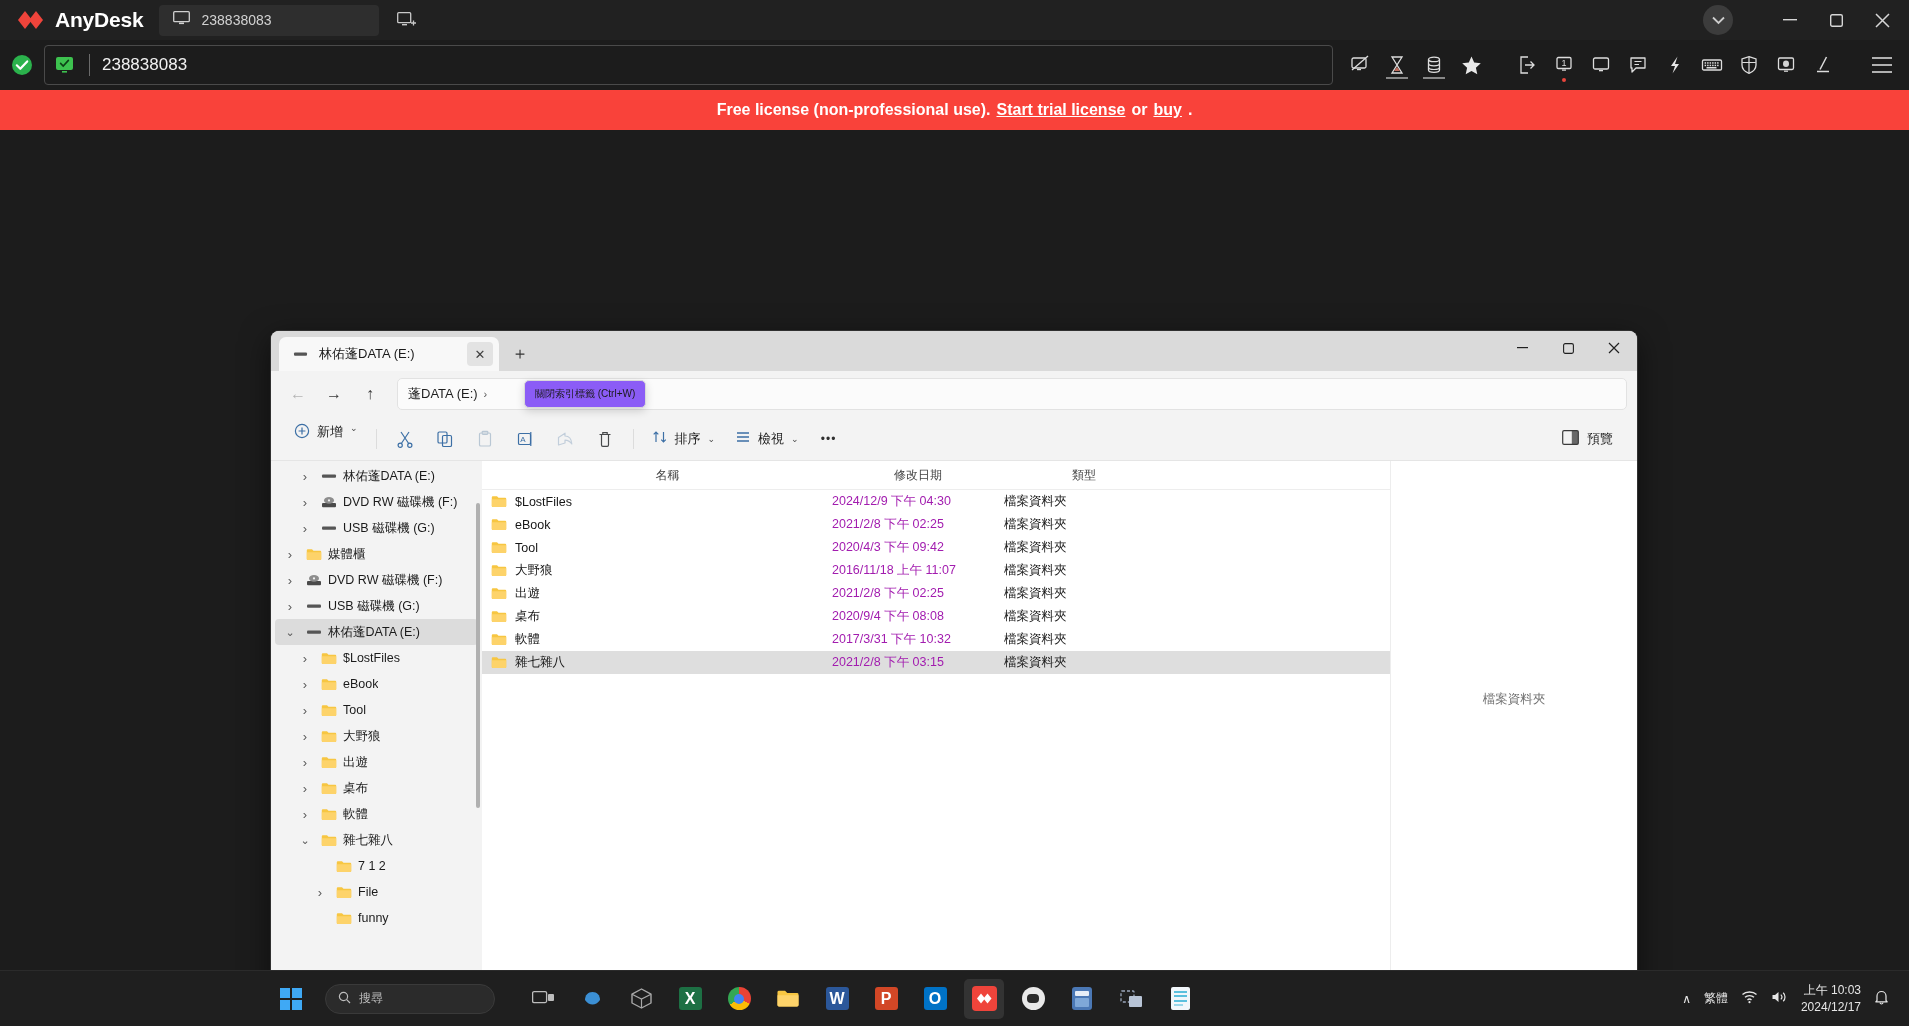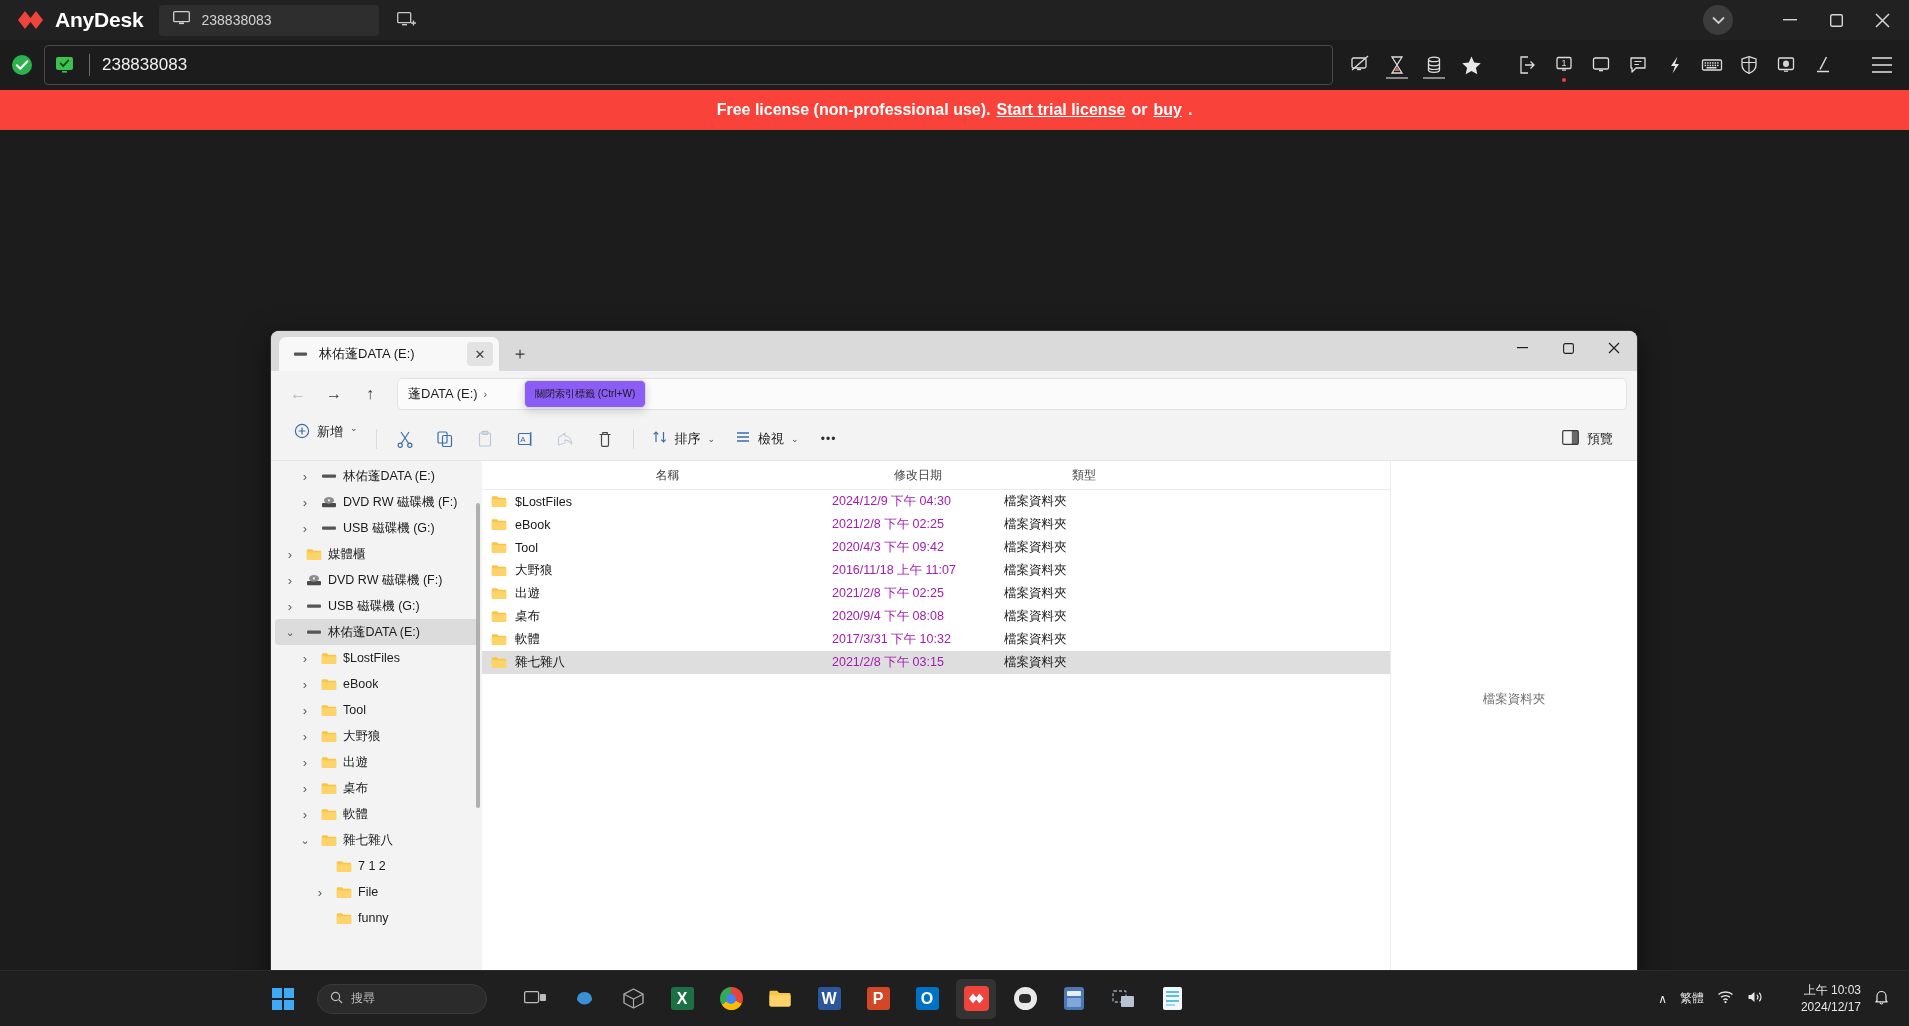--- a/index.html
+++ b/index.html
@@ -254,21 +254,21 @@
   .tb-app {
     width: 40px; height: 40px; border-radius: 5px; display: flex;
     align-items: center; justify-content: center; position: relative;
   }
   .tb-app.active { background: #333; }
   .tb-app .glyph { font-size: 16px; font-weight: bold; color: #fff; }
   .tb-right {
     margin-left: auto; display: flex; align-items: center; gap: 13px;
     padding-right: 20px; color: #e6e6e6; font-size: 12px;
   }
-  .tb-clock { text-align: right; line-height: 1.35; font-size: 12px; margin-left: 24px; }
+  .tb-clock { text-align: right; line-height: 1.35; font-size: 12px; }
 </style>
 </head>
 <body>
 
 <div id="anydesk-titlebar">
   <div class="ad-logo">
     <svg width="30" height="22" viewBox="0 0 30 22">
       <path d="M2 11 L9 2 L16 11 L9 20 Z" fill="#ef443b"></path>
       <path d="M13 11 L20 2 L27 11 L20 20 Z" fill="#ef443b"></path>
     </svg>

